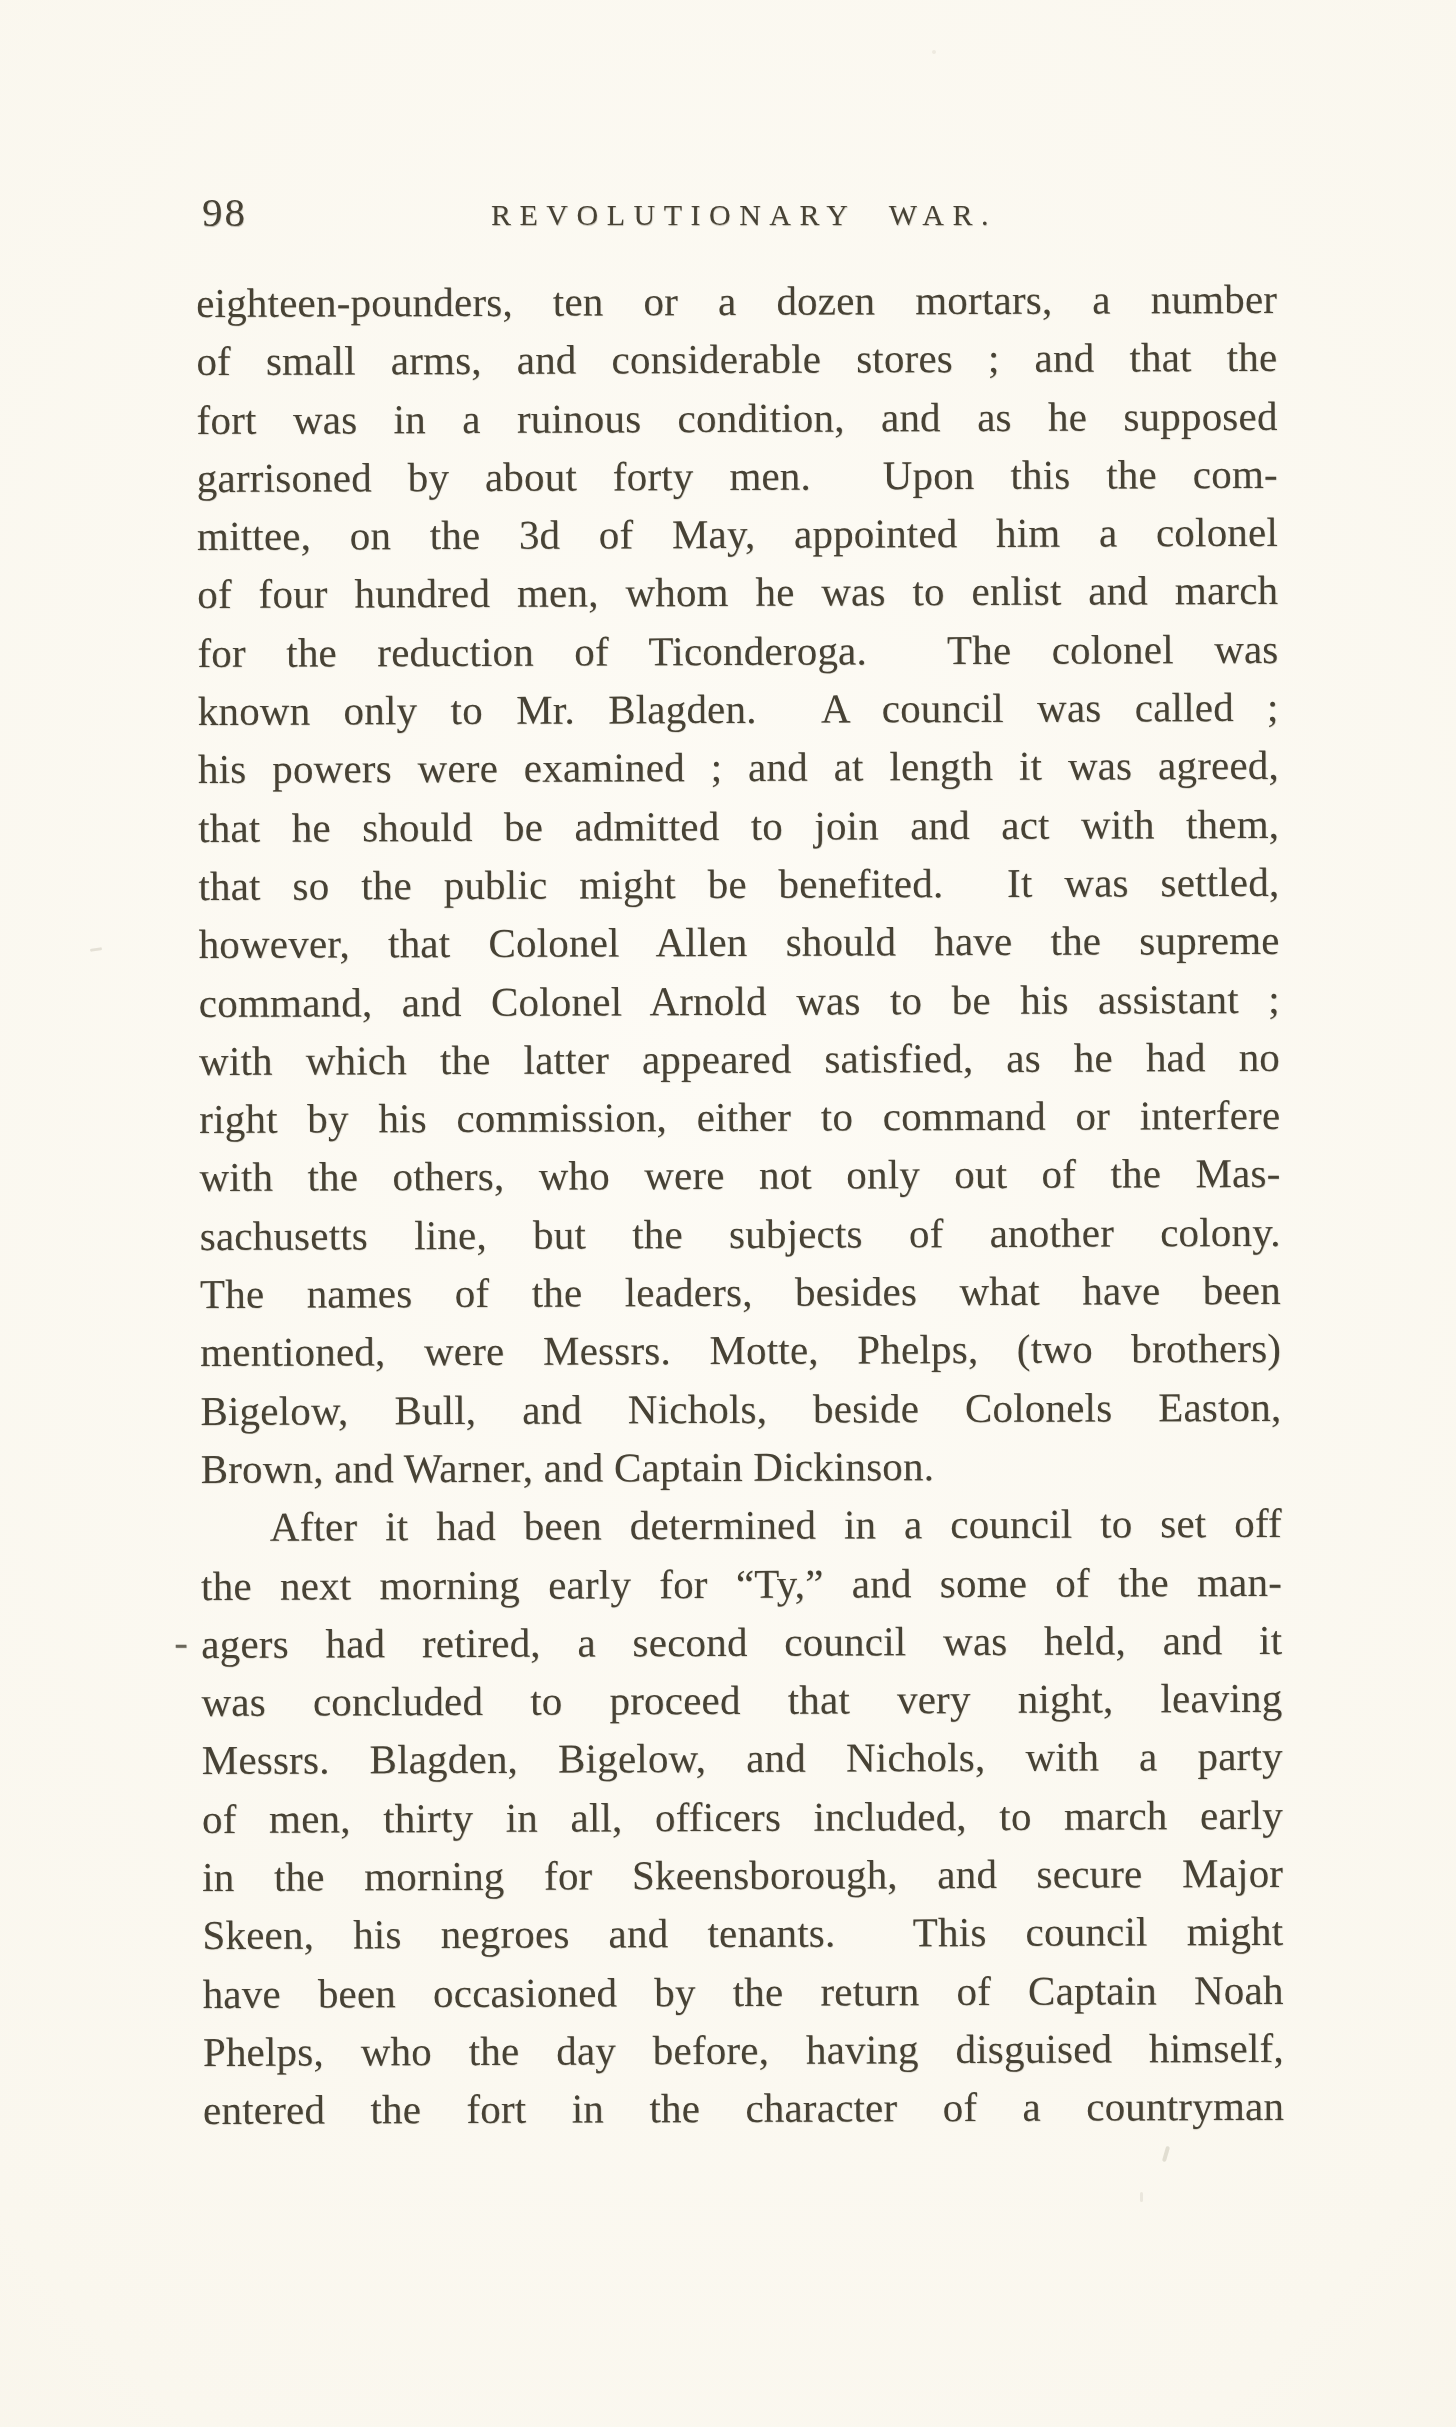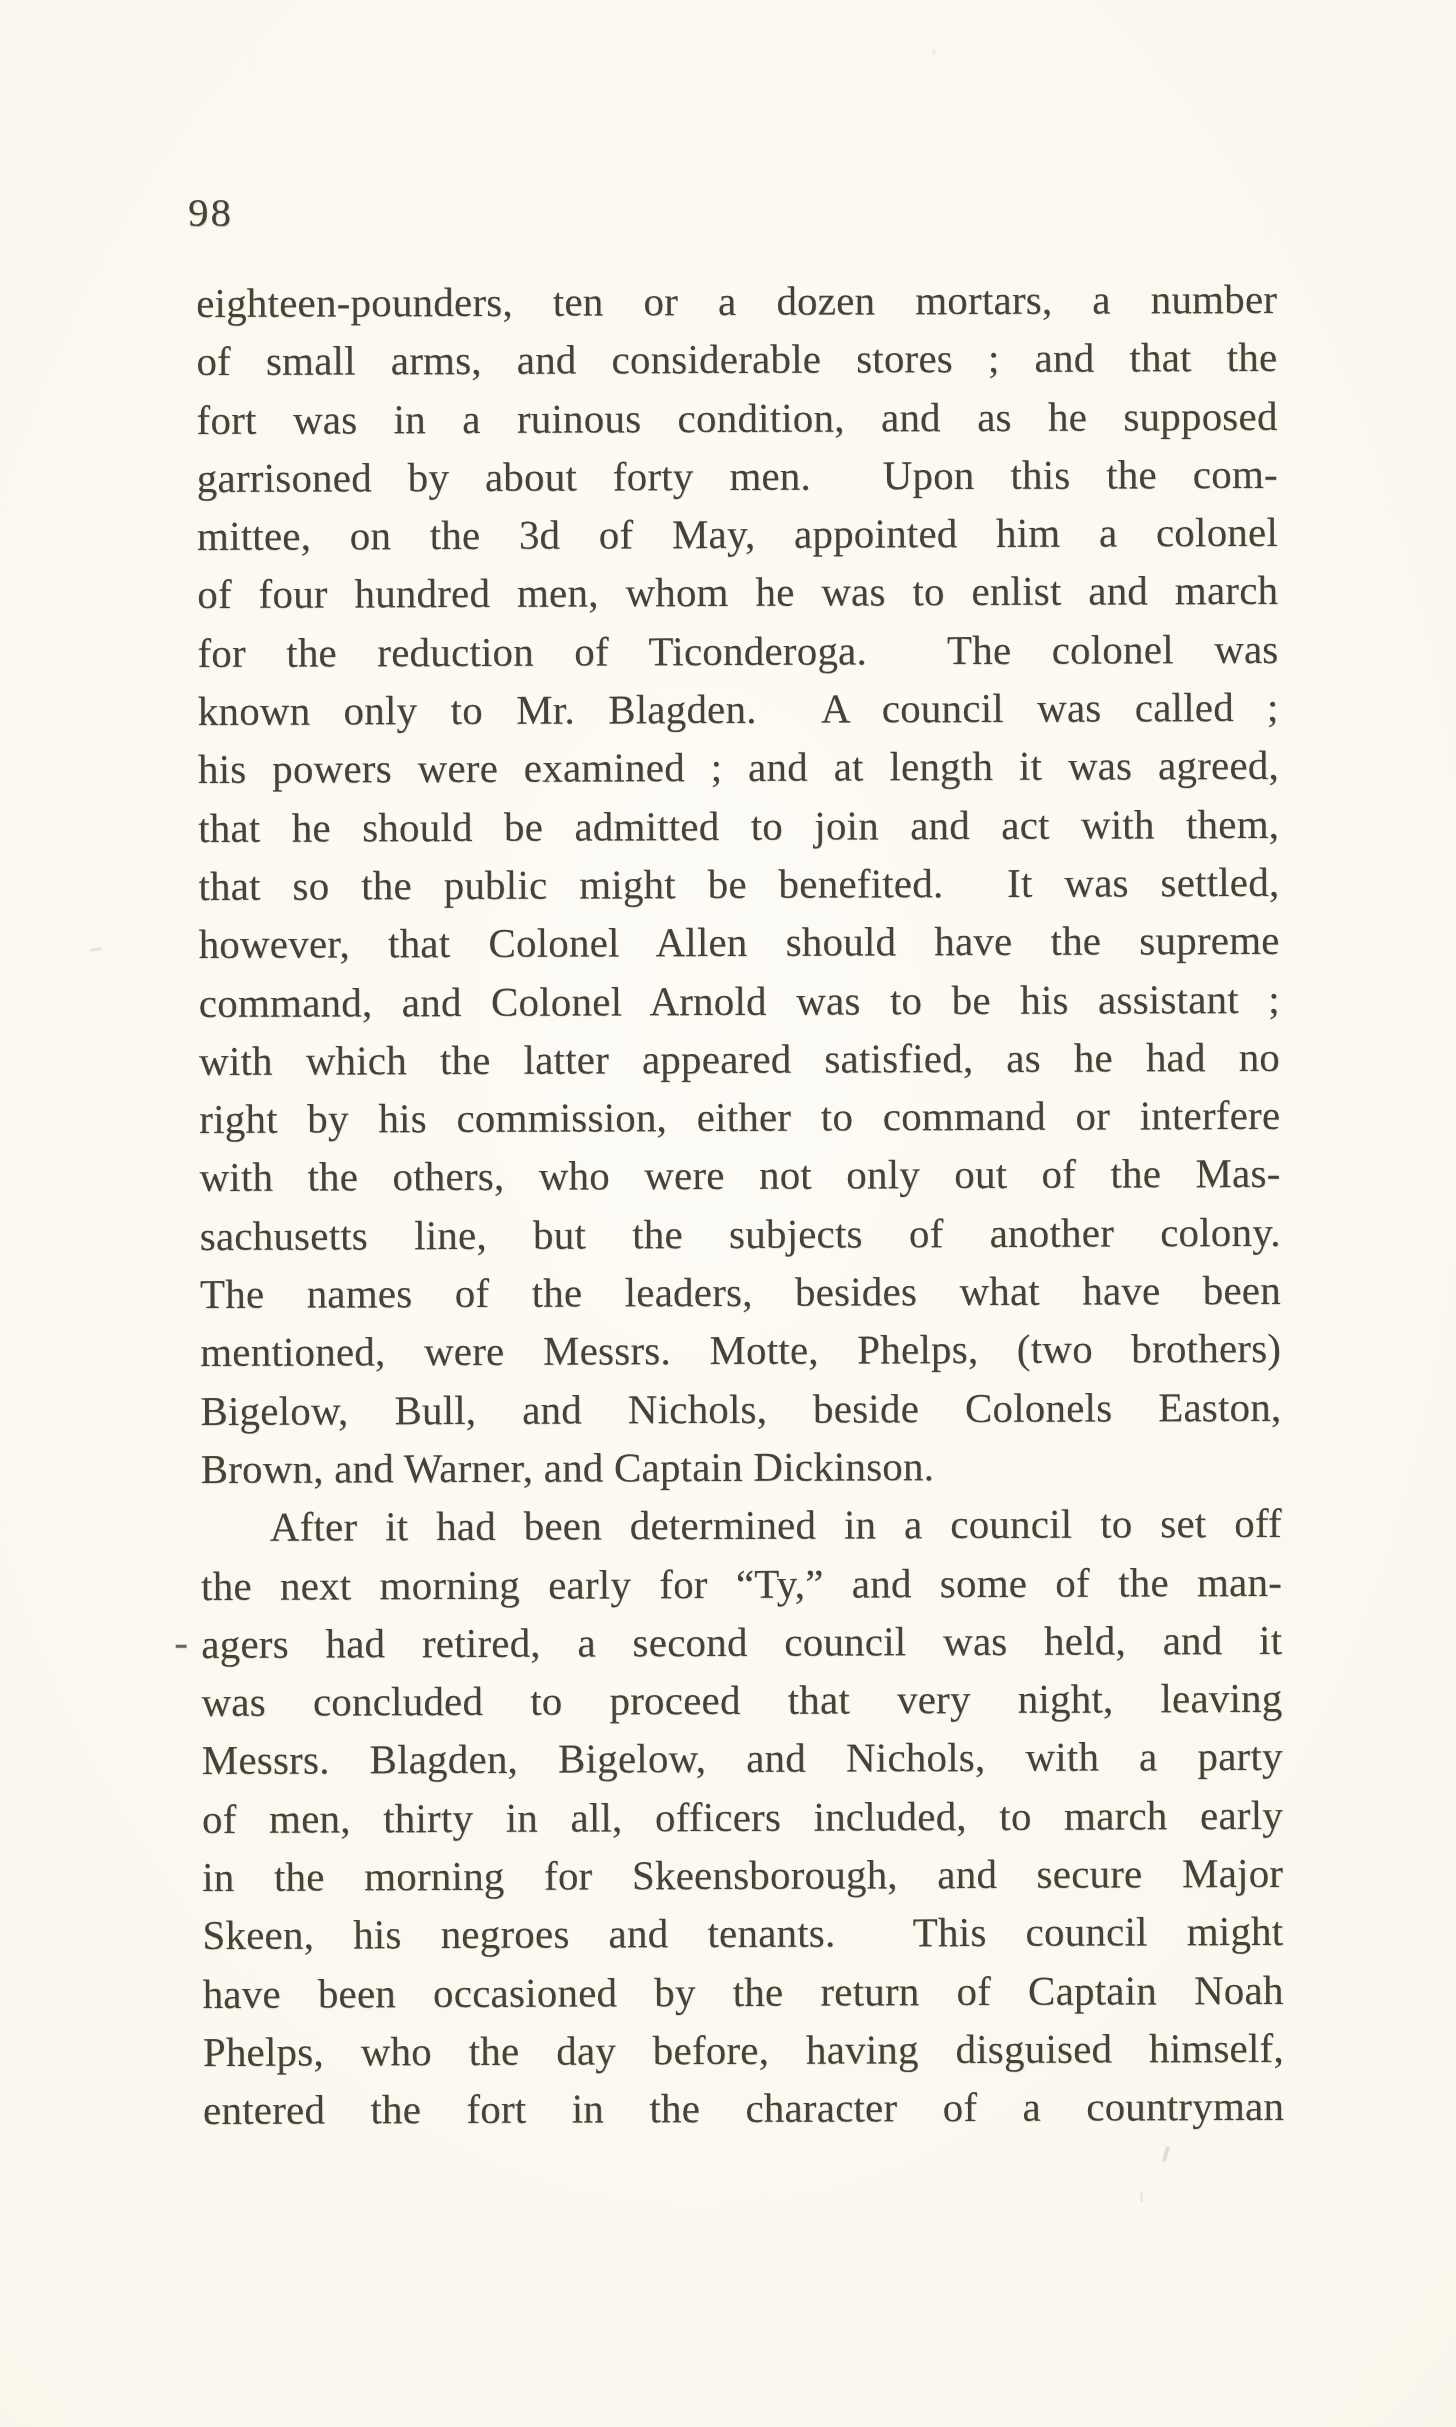--- a/index.html
+++ b/index.html
@@ -11,21 +11,21 @@
     position:relative;
     width:1456px;height:2427px;
     overflow:hidden;
     background: radial-gradient(ellipse 130% 120% at 48% 42%,
                 #fdfbf5 0%, var(--paper,#faf7ee) 55%, #f5f0e3 88%, #f0ebdc 100%);
     font-family:"Liberation Serif","DejaVu Serif",serif;
     color:var(--ink,#474235);
     text-shadow:0.4px 0.5px 0.8px rgba(74,68,52,0.35);
   }
   .pagenum{
-    position:absolute;left:188px;top:188px;
+    position:absolute;left:202px;top:188px;
     font-size:41px;letter-spacing:2px;
   }
   .head-title{
     position:absolute;left:744px;top:198px;
     transform:translateX(-50%);
     font-size:30px;letter-spacing:8.5px;word-spacing:18px;
     white-space:nowrap;
   }
   .body-text{
     position:absolute;left:196px;top:274px;width:1081px;
@@ -46,20 +46,21 @@
   .s1{left:90px;top:948px;width:12px;height:3px;border-radius:2px;transform:rotate(-8deg);opacity:.45;}
   .s2{left:1164px;top:2146px;width:4px;height:16px;border-radius:3px;transform:rotate(16deg);opacity:.5;}
   .s3{left:1140px;top:2192px;width:3px;height:10px;border-radius:2px;opacity:.3;}
   .s4{left:932px;top:50px;width:4px;height:4px;border-radius:50%;opacity:.25;}
 </style>
 </head>
 <body>
 
 <div class="page">
   <span class="pagenum">98</span>
+  <span class="head-title">REVOLUTIONARY WAR.</span>
 
   <div class="body-text">
       <div class="line">eighteen-pounders, ten or a dozen mortars, a number</div>
       <div class="line">of small arms, and considerable stores ; and that the</div>
       <div class="line">fort was in a ruinous condition, and as he supposed</div>
       <div class="line">garrisoned by about forty men.&nbsp; Upon this the com-</div>
       <div class="line">mittee, on the 3d of May, appointed him a colonel</div>
       <div class="line">of four hundred men, whom he was to enlist and march</div>
       <div class="line">for the reduction of Ticonderoga.&nbsp; The colonel was</div>
       <div class="line">known only to Mr. Blagden.&nbsp; A council was called ;</div>

